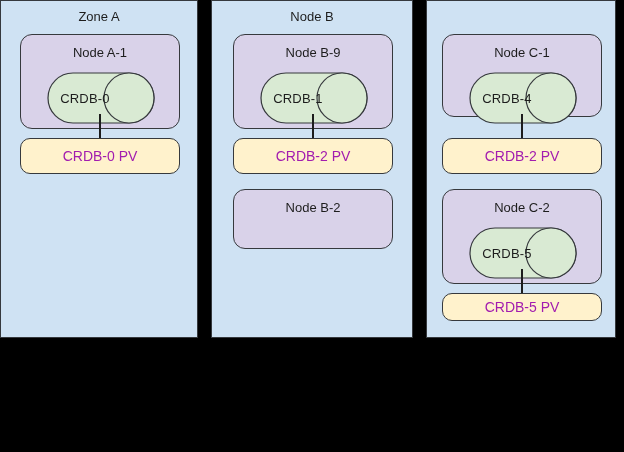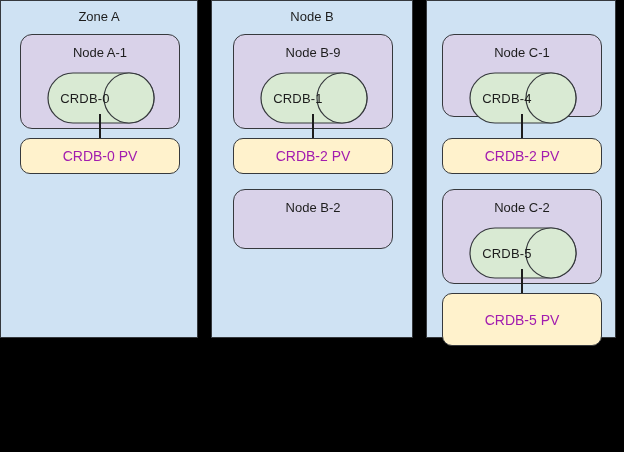--- a/index.html
+++ b/index.html
@@ -190,16 +190,16 @@
         <svg class="body" viewBox="0 0 108 52" preserveAspectRatio="none">
           <path d="M26,1 L82,1 A25,25 0 0,1 82,51 L26,51 A25,25 0 0,1 26,1 Z" fill="#d9ead3" stroke="#36393d" stroke-width="1.2"></path>
           <ellipse cx="82" cy="26" rx="25" ry="25" fill="#d9ead3" stroke="#36393d" stroke-width="1.2"></ellipse>
         </svg>
         <div class="label">CRDB-5</div>
       </div>
     </div>
 
     <div class="connector" style="left:94px; top:268px; height:25px;"></div>
 
-    <div class="pv" style="left:15px; top:292px; width:160px; height:53px;">CRDB-5 PV</div>
+    <div class="pv" style="left:15px; top:292px; width:160px; height:28px;">CRDB-5 PV</div>
   </div>
 
 </div>
 
 </body></html>

